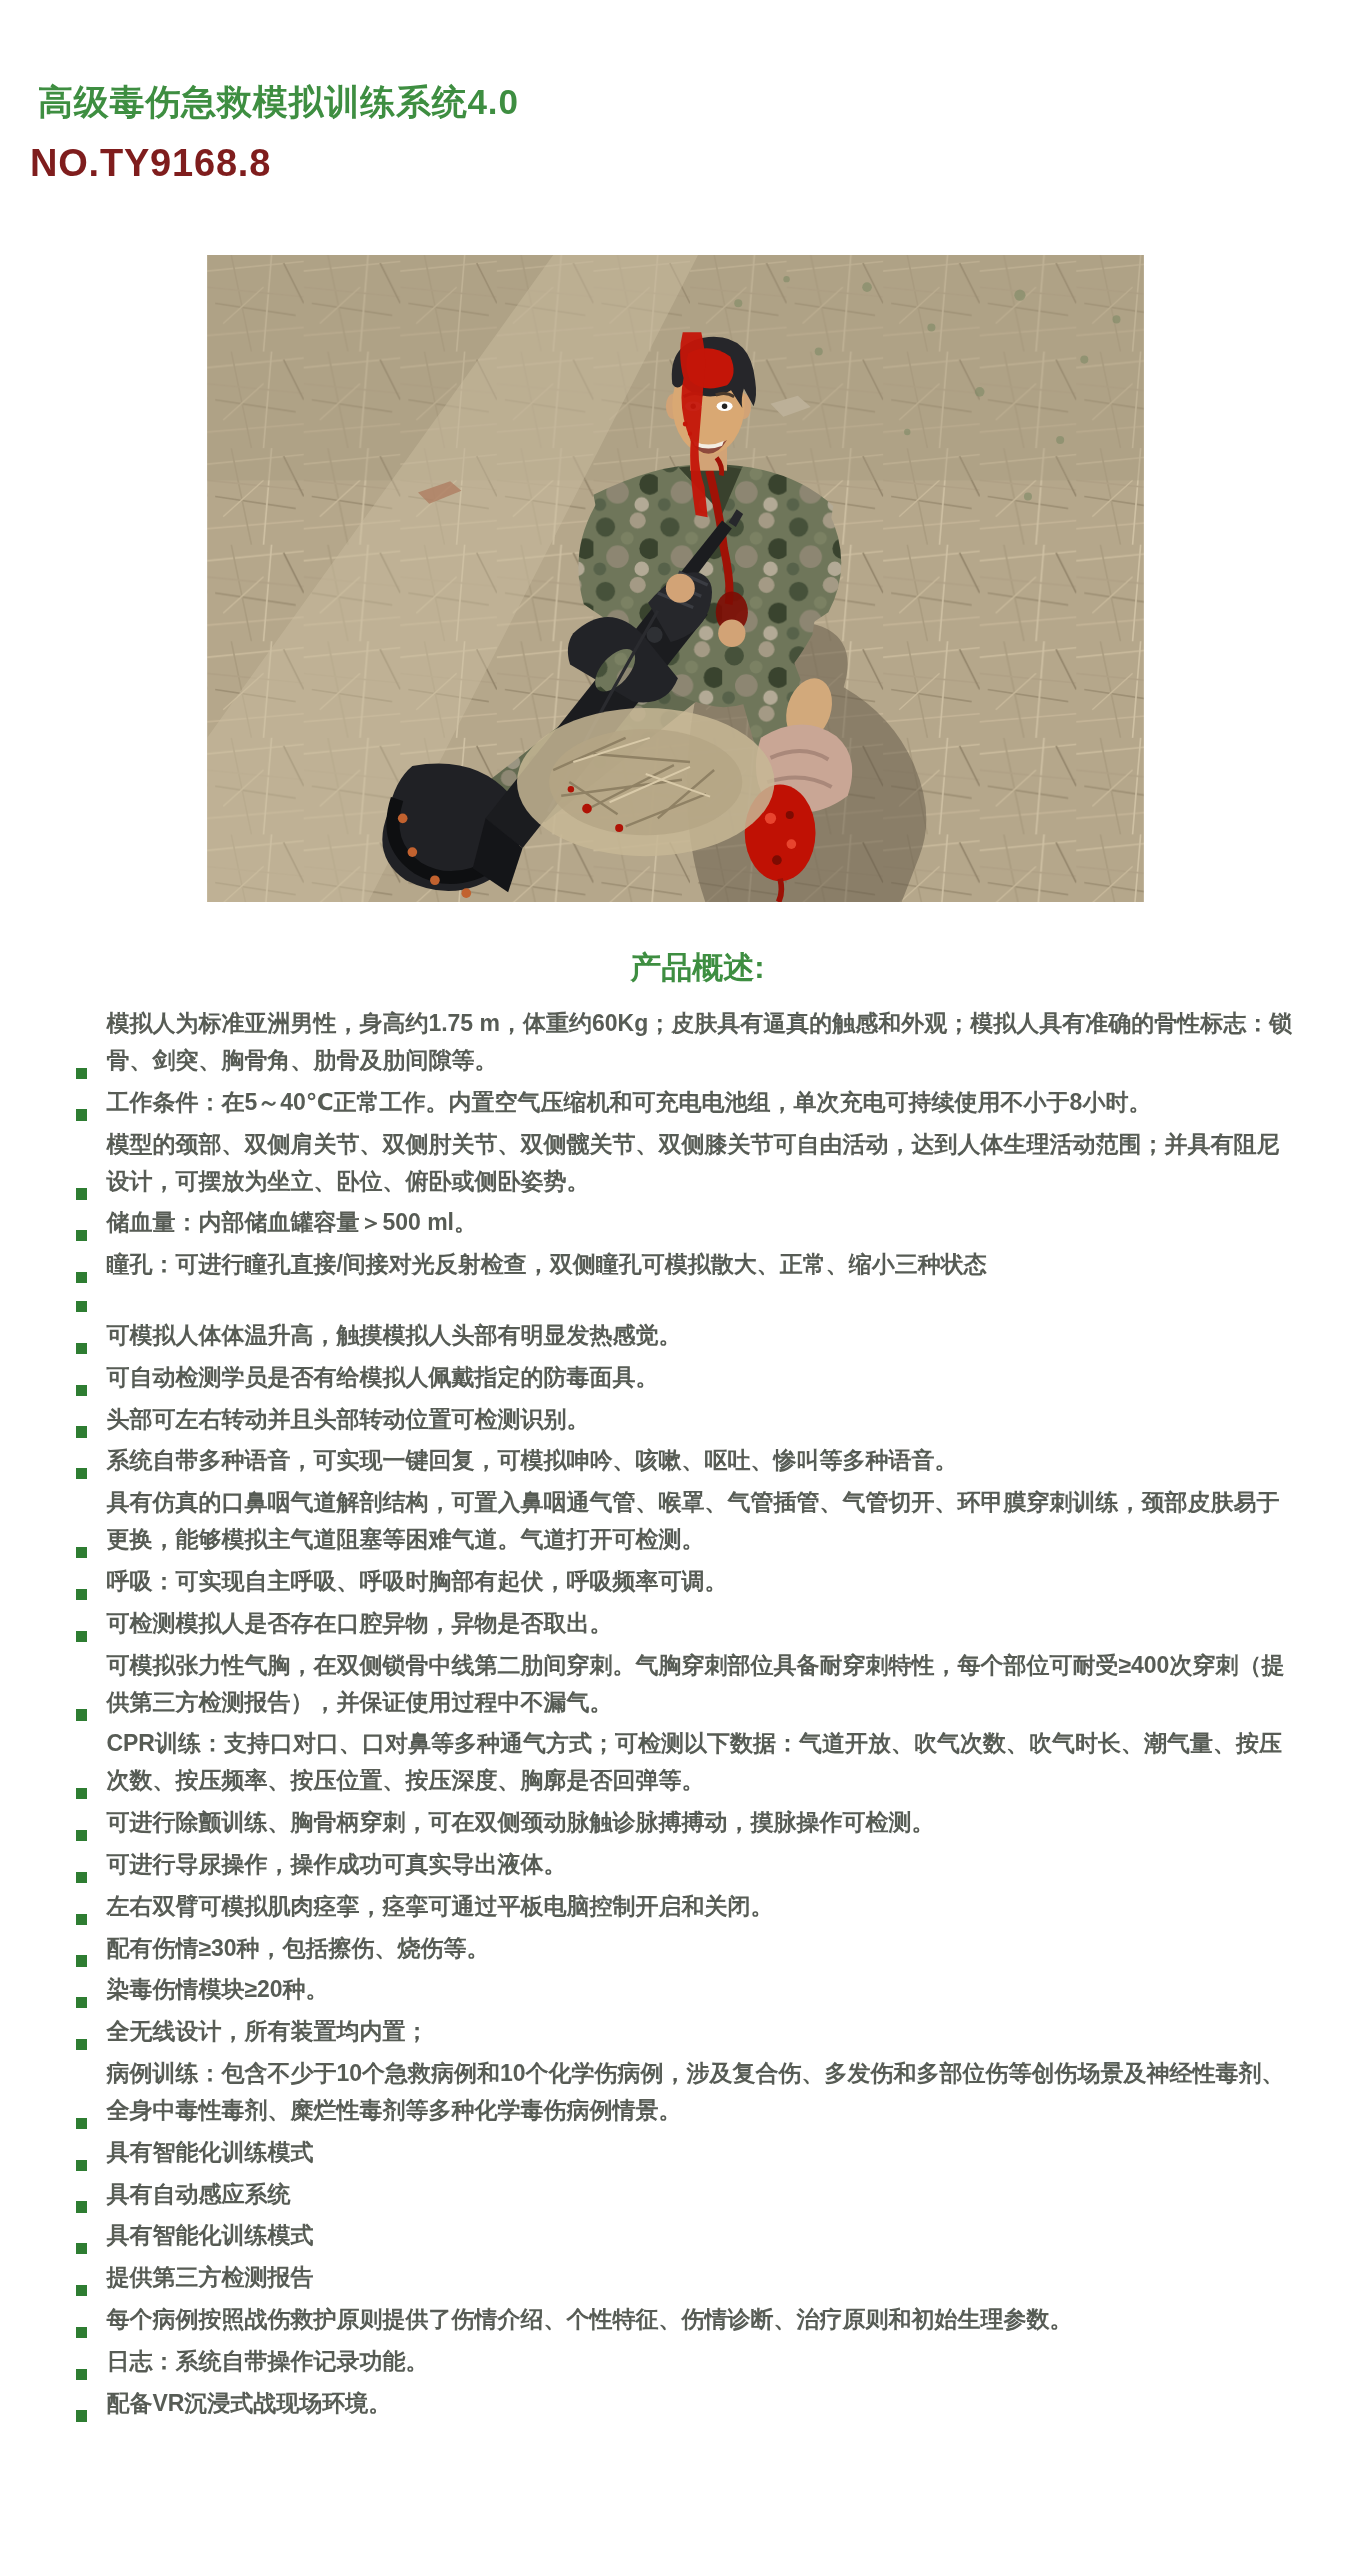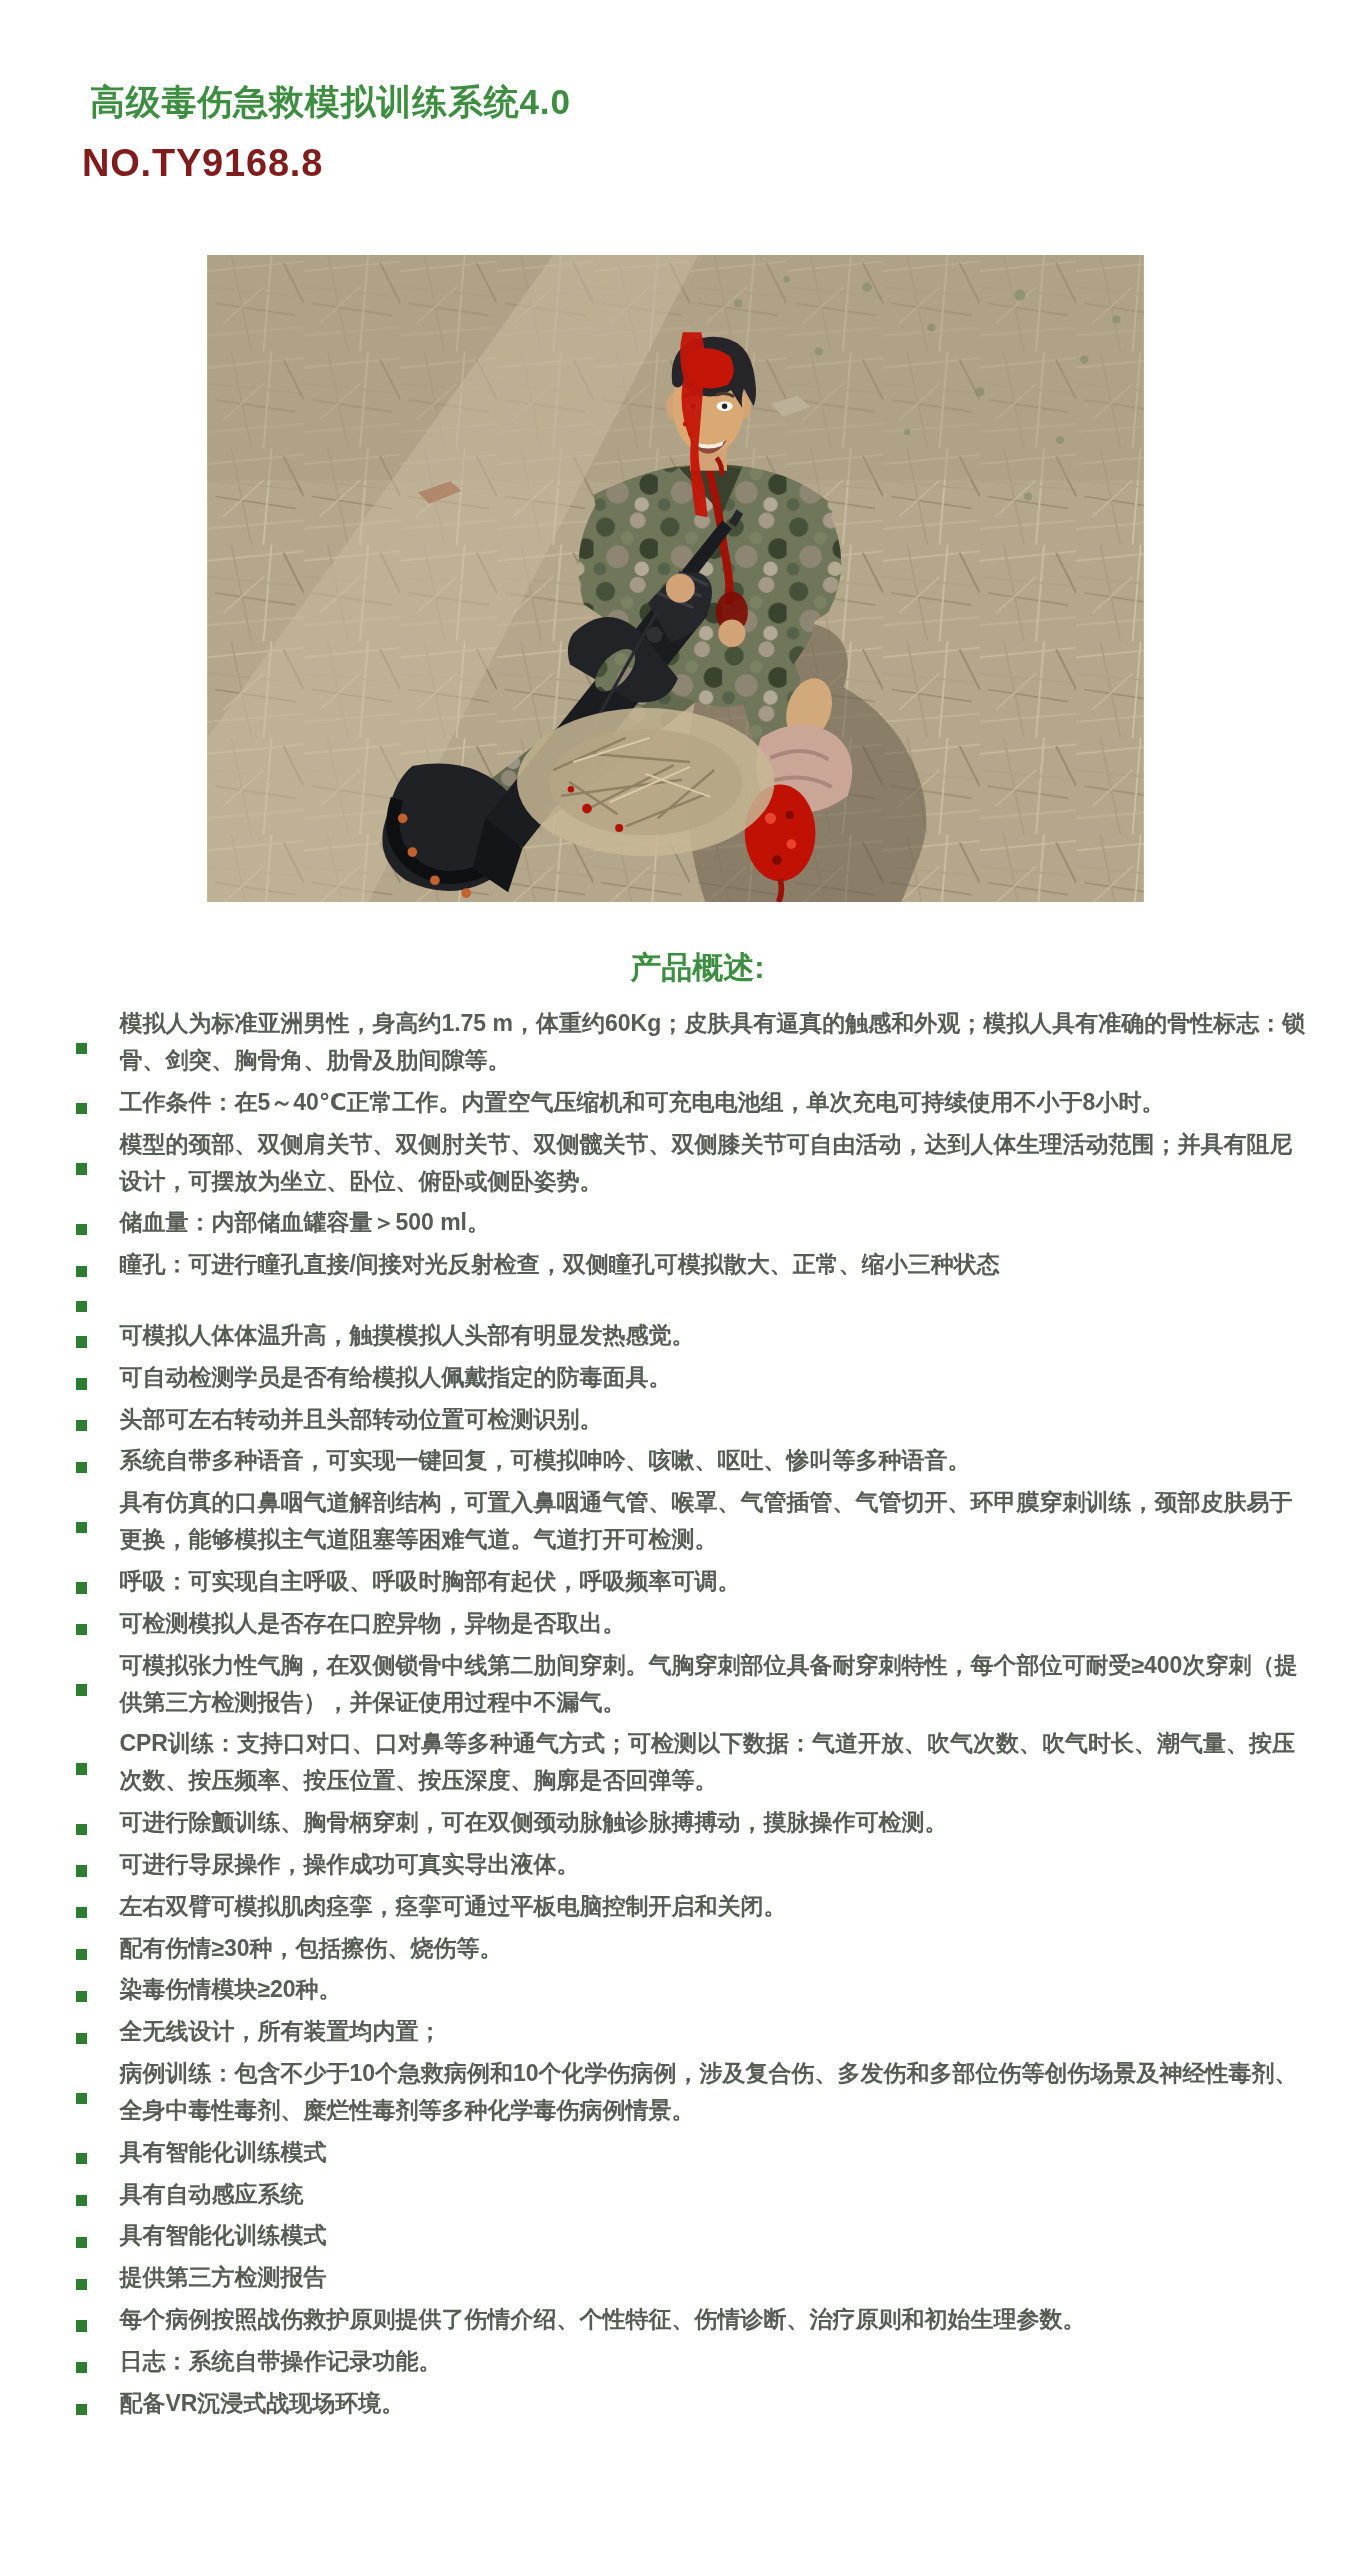--- a/index.html
+++ b/index.html
@@ -9,21 +9,21 @@
     font-family: "Liberation Sans", "DejaVu Sans", sans-serif;
   }
   .page {
     position: relative;
     width: 1369px;
     height: 2576px;
     background: #ffffff;
     overflow: hidden;
   }
   .header {
-    padding: 81px 0 0 90px;
+    padding: 81px 0 0 38px;
   }
   .title {
     font-size: 35px;
     line-height: 42px;
     font-weight: 700;
     color: #3e8e41;
     letter-spacing: 0.8px;
   }
   .model-no {
     margin-top: 17.7px;
@@ -51,23 +51,22 @@
     margin: 0 0 19.3px 0;
     text-align: center;
   }
   ul.overview-list {
     list-style: none;
     margin: 0;
     padding: 0;
   }
   ul.overview-list li {
     display: flex;
-    align-items: center;
+    align-items: flex-end;
     margin-bottom: 4.8px;
-    gap: 13px;
   }
   .bullet-sq {
     flex: 0 0 11.3px;
     width: 11.3px;
     height: 11.3px;
     background: #2e7d32;
     margin: 13px 19.3px 0 4.8px;
   }
   .bullet-text {
     font-size: 23px;

